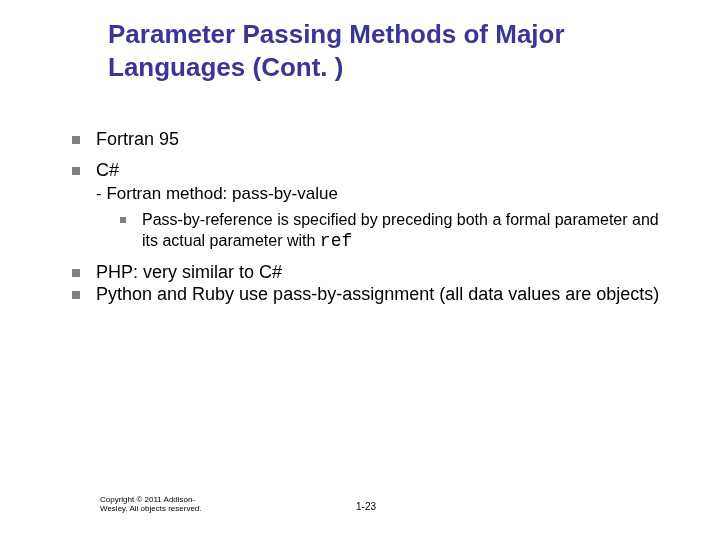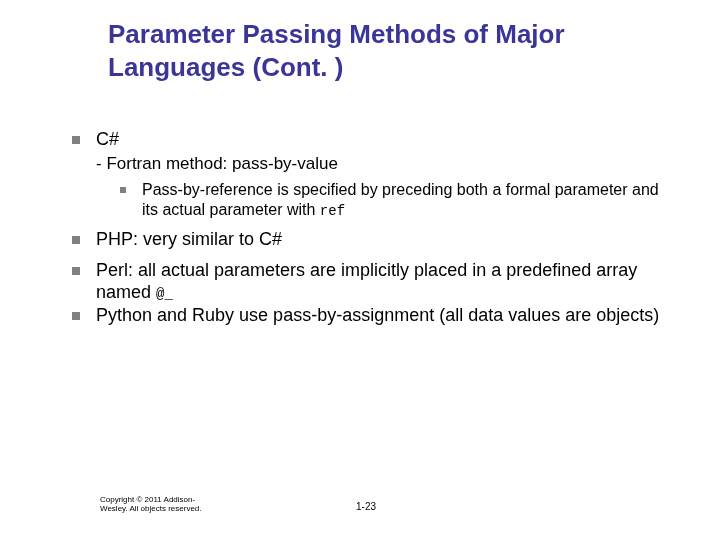--- a/index.html
+++ b/index.html
@@ -64,21 +64,21 @@
     content: "";
     position: absolute;
     left: 0;
     top: 7px;
     width: 6px;
     height: 6px;
     background: #808080;
   }
   .mono {
     font-family: "Courier New", Courier, monospace;
-    font-size: 14px;
+    font-size: 18px;
   }
   .footer-left {
     position: absolute;
     left: 100px;
     bottom: 26px;
     font-size: 8px;
     color: #000;
     line-height: 1.2;
     width: 140px;
   }
@@ -95,34 +95,32 @@
 </style>
 </head>
 <body>
 
 <div class="slide">
 
   <div class="title">Parameter Passing Methods of Major Languages (Cont. )</div>
 
   <div class="content">
 
+    <div class="lvl1">Fortran 95</div>
 
     <div class="lvl1">C#</div>
     <div class="sub">
       <span>- </span><span>Fortran method: pass-by-value</span>
     </div>
     <div class="lvl2">
       <span>Pass-by-reference is specified by preceding both a formal parameter and its actual parameter with </span><span class="mono">ref</span>
     </div>
 
     <div class="lvl1">PHP: very similar to C#</div>
 
-    <div class="lvl1">
-      <span>Perl: all actual parameters are implicitly placed in a predefined array named </span><span class="mono">@_</span>
-    </div>
 
     <div class="lvl1" style="margin-top:0">Python and Ruby use pass-by-assignment (all data values are objects)</div>
 
   </div>
 
   <div class="footer-left">
     <span>Copyright © 2011 Addison-</span><br>
     <span>Wesley. All objects reserved.</span>
   </div>
   <div class="footer-center">1-23</div>

